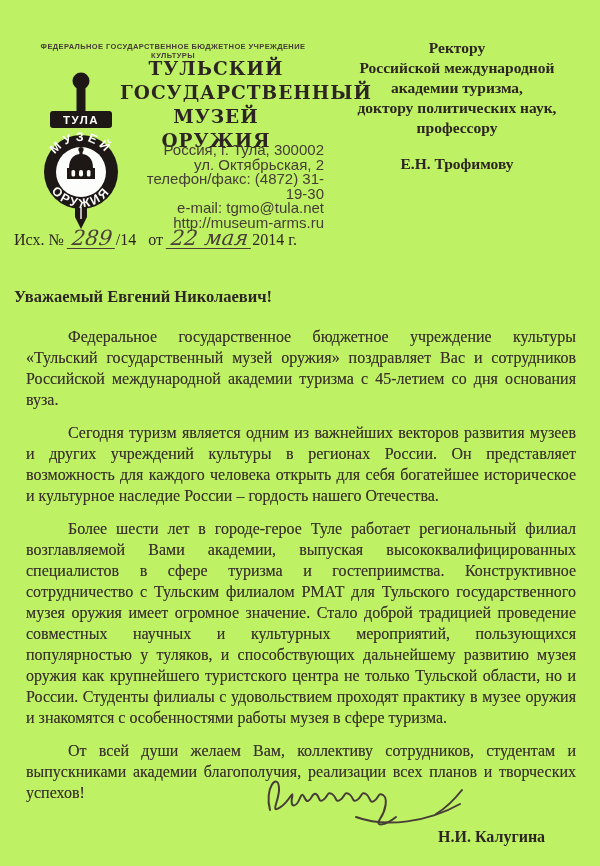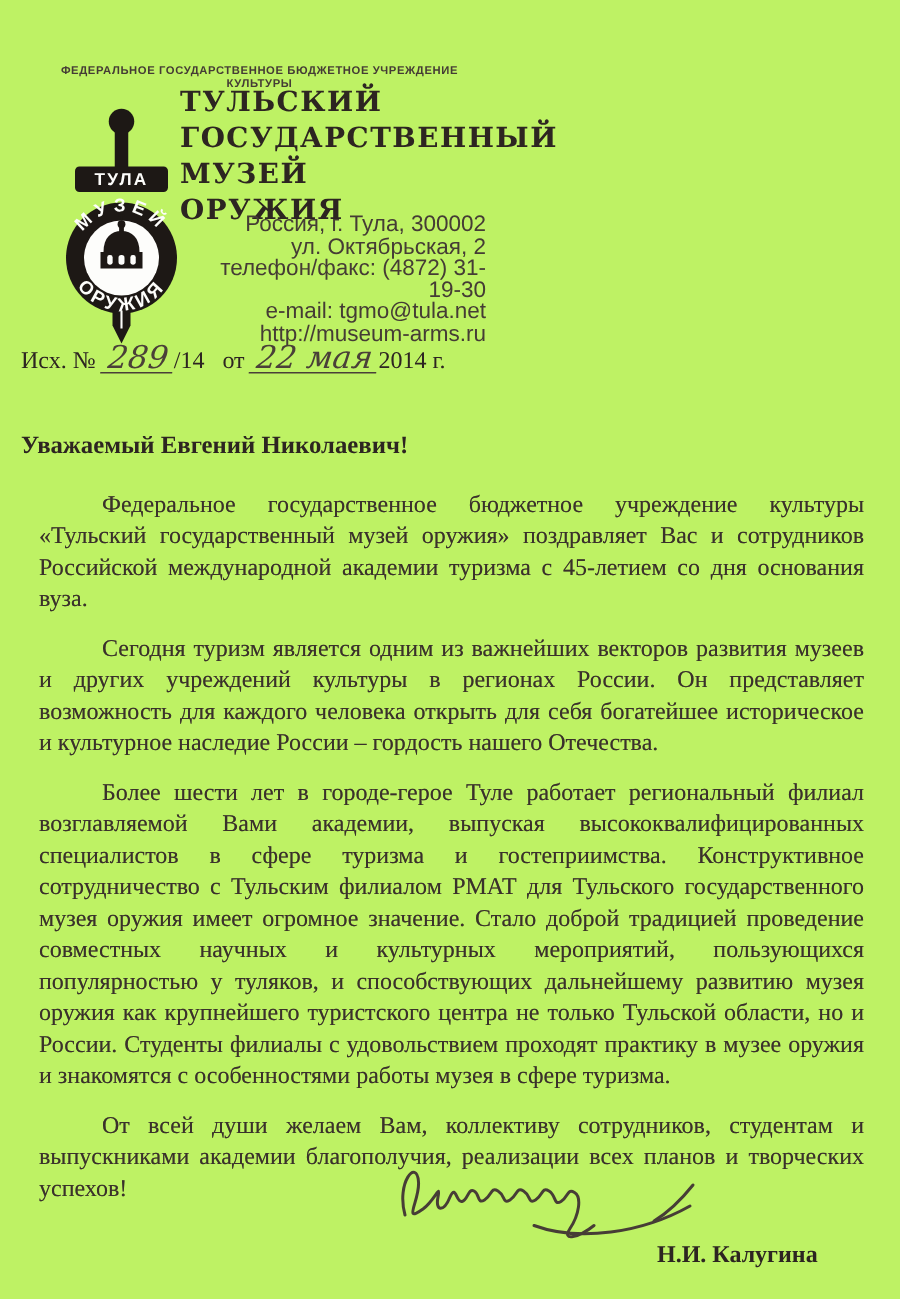--- a/index.html
+++ b/index.html
@@ -14,21 +14,21 @@
   
   .org-type{
     position:absolute;left:28px;top:42px;width:290px;
     font-family:"Liberation Sans", sans-serif;
     font-size:7.5px;letter-spacing:.4px;text-align:center;
     color:#453c35;font-weight:600;
   }
   .logo{position:absolute;left:28px;top:69px;width:100px;height:162px;}
   .museum-name{
     position:absolute;left:120px;top:57px;width:192px;
-    text-align:left;
+    text-align:center;
     font-family:"DejaVu Serif", serif;
     font-weight:bold;font-size:18.5px;line-height:24px;
     letter-spacing:1px;color:#2d2521;
   }
   .addr{
     position:absolute;left:132px;top:143px;width:192px;
     text-align:right;
     font-family:"Liberation Sans", sans-serif;
     font-size:15px;line-height:14.5px;color:#453c35;
   }
@@ -139,20 +139,28 @@
   </div>
 
   <div class="addr">
     <div>Россия, г. Тула, 300002</div>
     <div>ул. Октябрьская, 2</div>
     <div>телефон/факс: (4872) 31-19-30</div>
     <div>e-mail: tgmo@tula.net</div>
     <div>http://museum-arms.ru</div>
   </div>
 
+  <div class="recipient">
+    <div>Ректору</div>
+    <div>Российской международной</div>
+    <div>академии туризма,</div>
+    <div>доктору политических наук,</div>
+    <div>профессору</div>
+    <div class="recipient-name">Е.Н. Трофимову</div>
+  </div>
 
   <div class="refline">
     <span class="plain">Исх. №</span>
     <span class="hw">289</span><span class="plain">/14</span>
     <span class="plain" style="margin-left:8px;">от</span>
     <span class="hw">22 мая</span><span class="plain">2014 г.</span>
   </div>
 
   <div class="salutation">Уважаемый Евгений Николаевич!</div>
 

